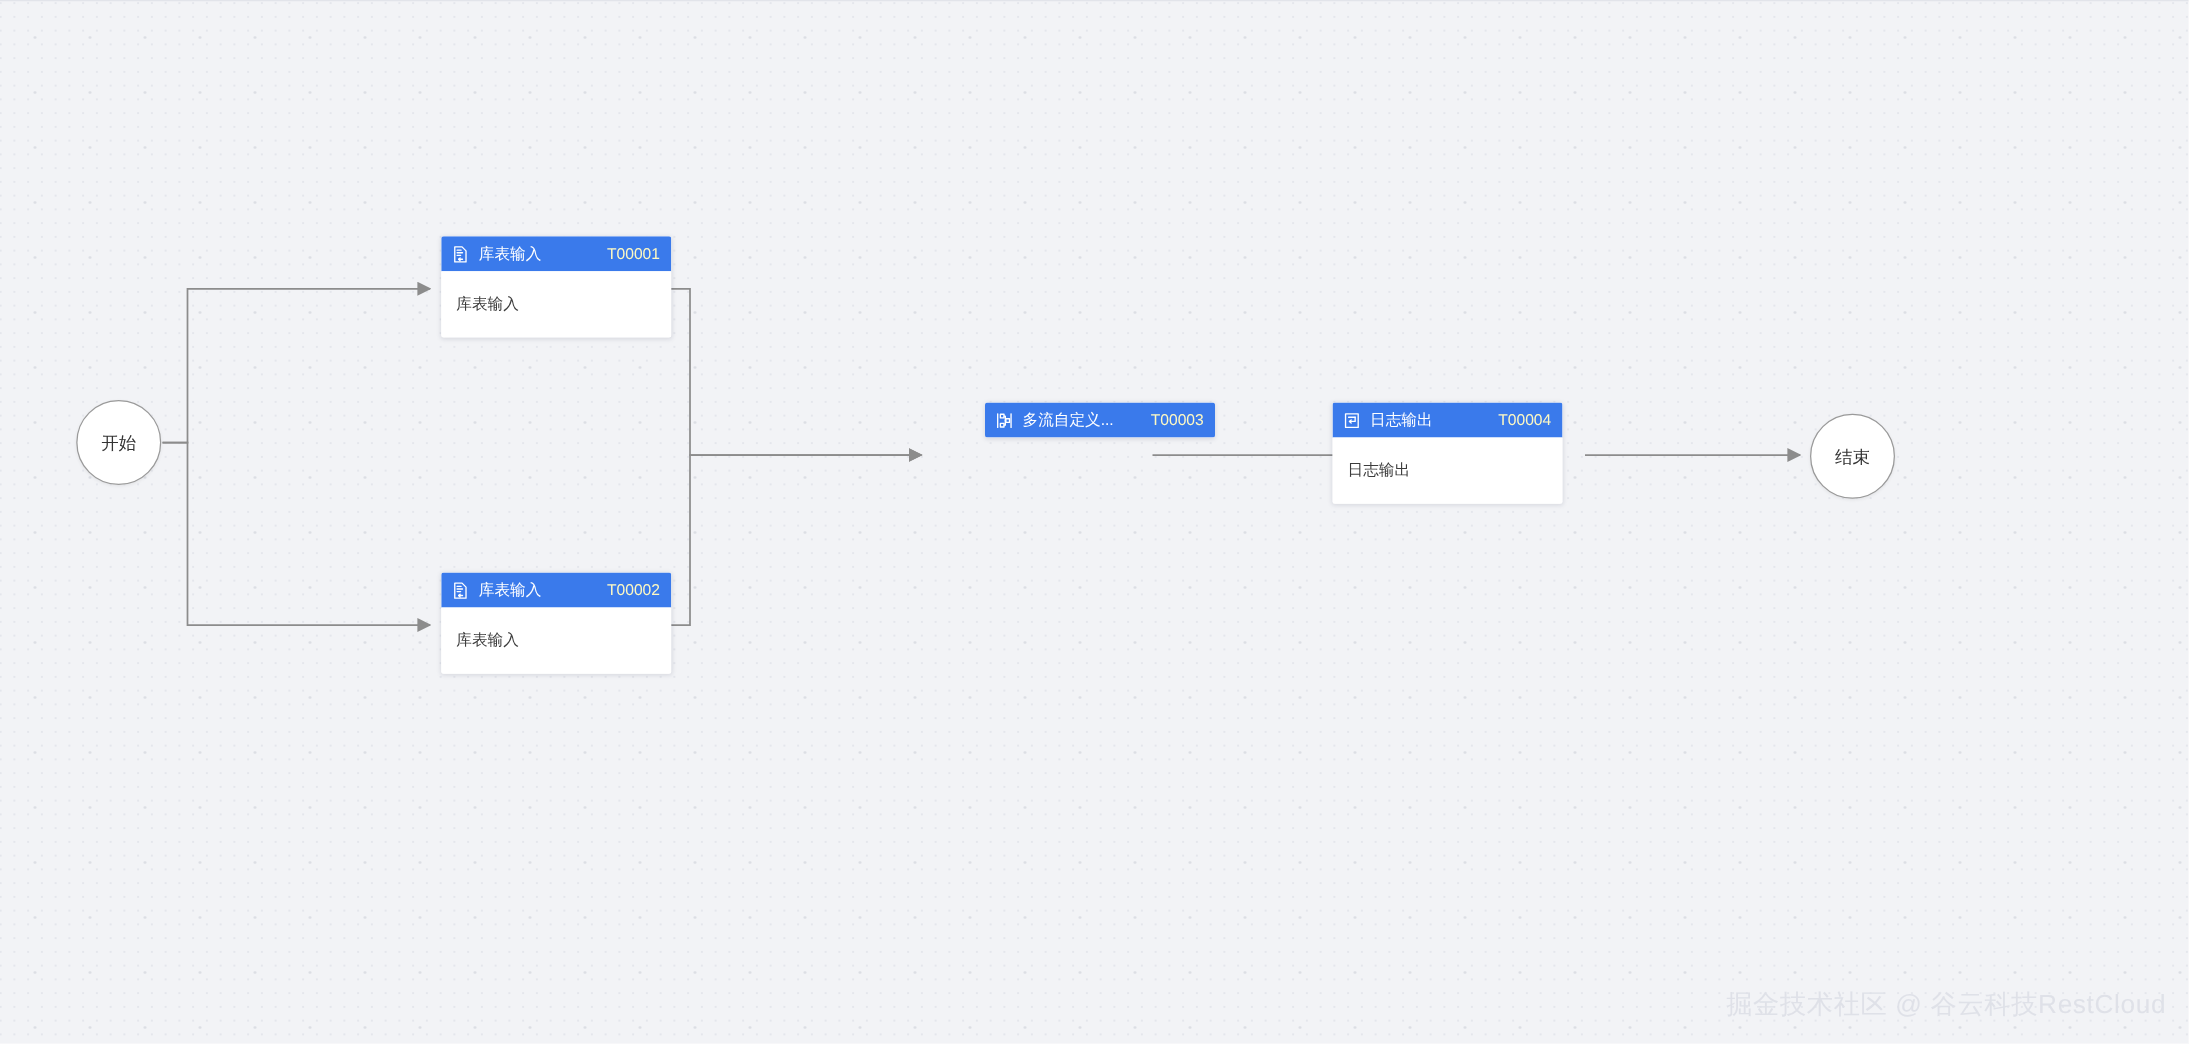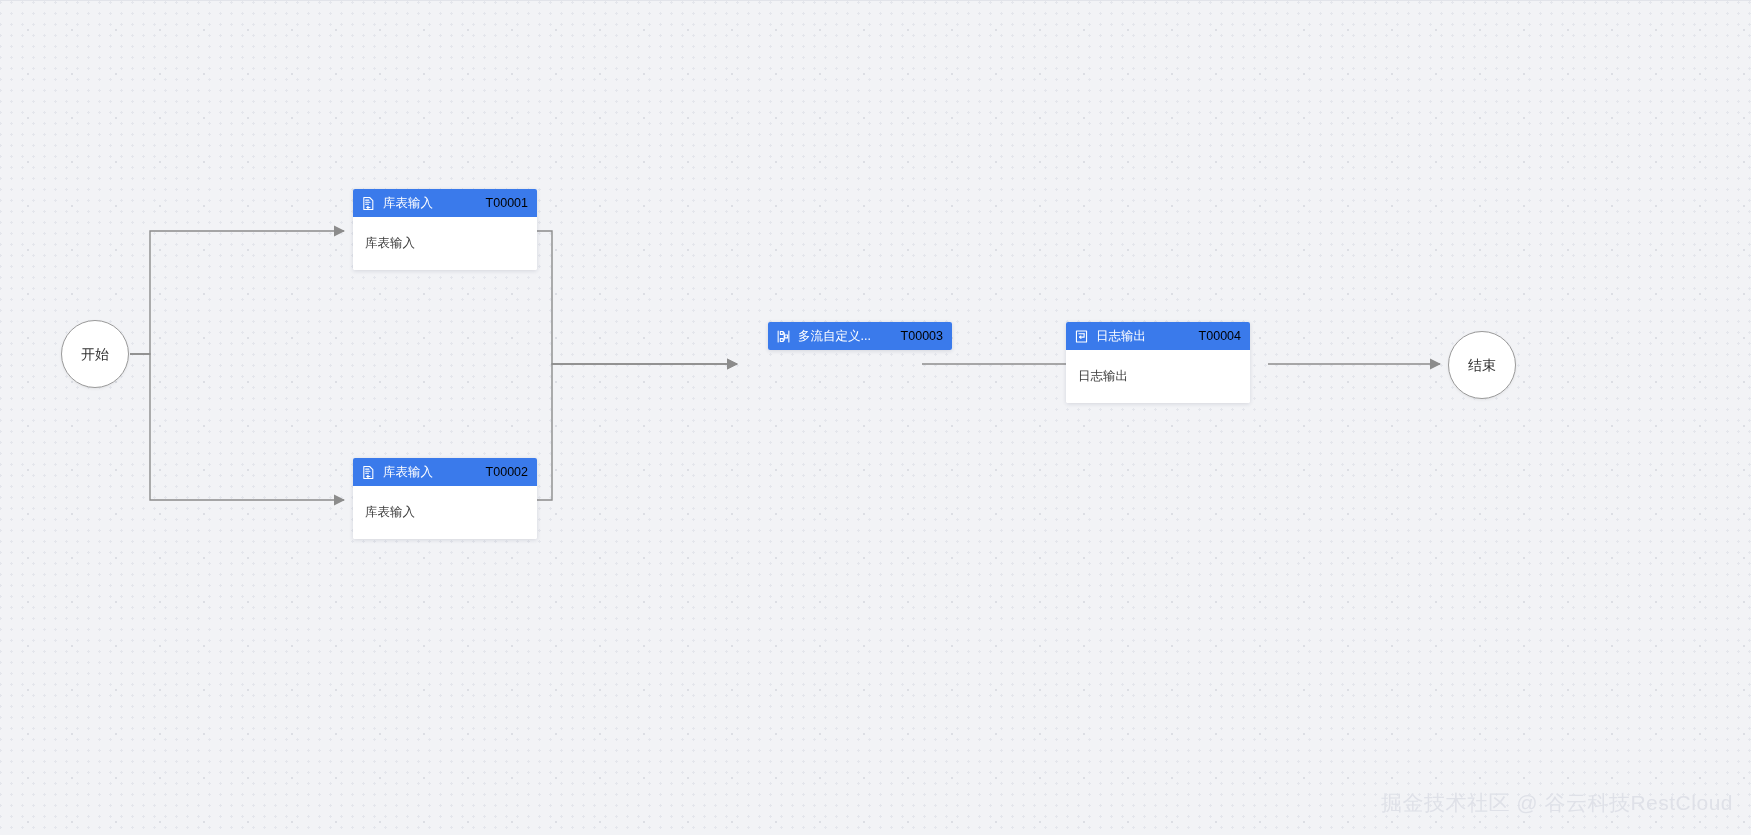--- a/index.html
+++ b/index.html
@@ -96,40 +96,40 @@
     font-size: 12.5px;
     color: #ffffff;
     white-space: nowrap;
     overflow: hidden;
     text-overflow: ellipsis;
     flex: 1 1 auto;
   }
 
   .node-id {
     font-size: 12.5px;
-    color: #000000;
+    color: #fef9c3;
     white-space: nowrap;
     flex: 0 0 auto;
     margin-left: 19px;
   }
 
   .node-body {
     height: 53px;
     background: #ffffff;
     display: flex;
     align-items: center;
     padding: 0 12px;
     box-sizing: border-box;
     font-size: 12.5px;
     color: #3c3c3c;
   }
 
   #node-t00001 { left: 353px; top: 189px; }
   #node-t00002 { left: 353px; top: 458px; }
-  #node-t00003 { left: 768px; top: 322px; }
+  #node-t00003 { left: 788px; top: 322px; }
   #node-t00004 { left: 1066px; top: 322px; }
 
   
   #watermark {
     position: absolute;
     right: 18px;
     bottom: 18px;
     font-size: 21px;
     color: #dfe1e8;
     letter-spacing: 0.5px;

